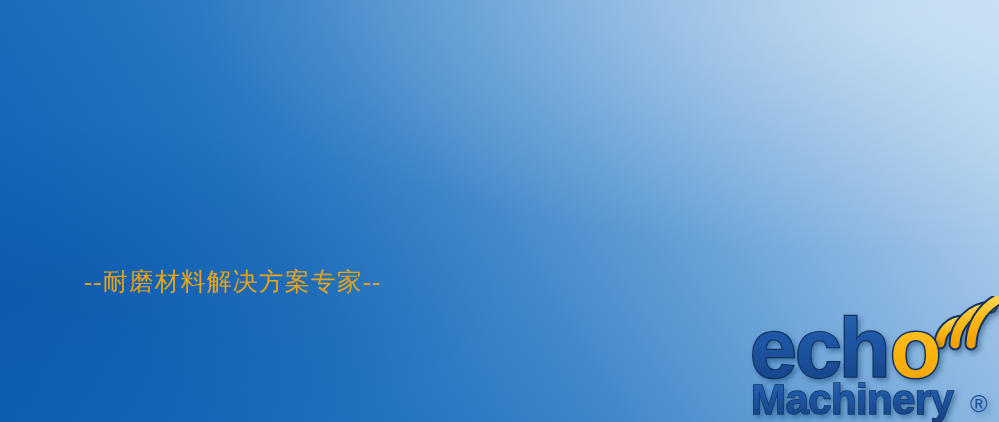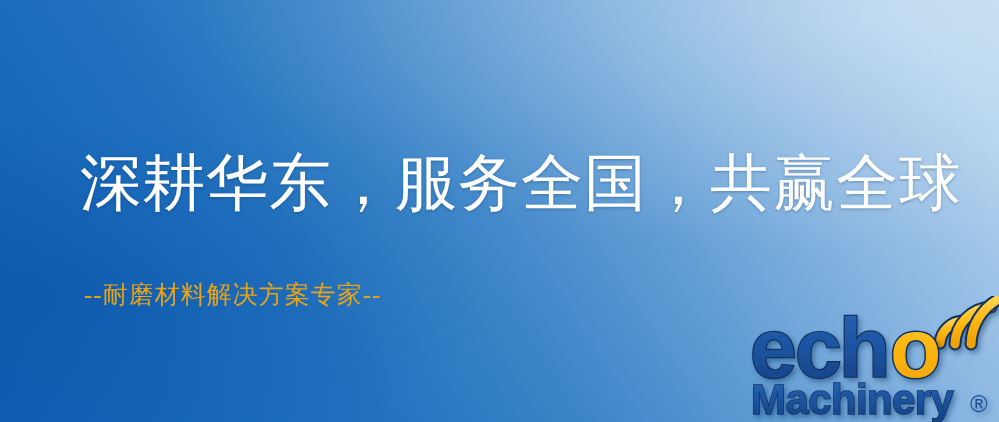--- a/index.html
+++ b/index.html
@@ -47,21 +47,21 @@
     color: #ffffff;
     letter-spacing: 1px;
     white-space: nowrap;
     text-shadow: 0 1px 3px rgba(10,50,100,0.35);
   }
 
   
   #subtitle {
     position: absolute;
     left: 84px;
-    top: 282px;
+    top: 269px;
     font-family: "Liberation Serif", "DejaVu Serif", serif;
     font-size: 25px;
     line-height: 1;
     color: #e8a317;
     letter-spacing: 1px;
     white-space: nowrap;
   }
 
   
   #logo {
@@ -73,21 +73,20 @@
   }
   #logo svg { display: block; }
 </style>
 </head>
 <body>
 
 <div id="banner">
 
   <div class="sheen"></div>
 
-  <div id="headline">深耕华东，服务全国，共赢全球</div>
 
   <div id="subtitle">--耐磨材料解决方案专家--</div>
 
   <div id="logo">
     <svg width="251" height="126" viewBox="0 0 251 126" xmlns="http://www.w3.org/2000/svg">
       <defs>
         <linearGradient id="blueGrad" x1="0" y1="0" x2="0" y2="1">
           <stop offset="0%" stop-color="#2a66b4"></stop>
           <stop offset="48%" stop-color="#1c54a2"></stop>
           <stop offset="100%" stop-color="#16407f"></stop>

